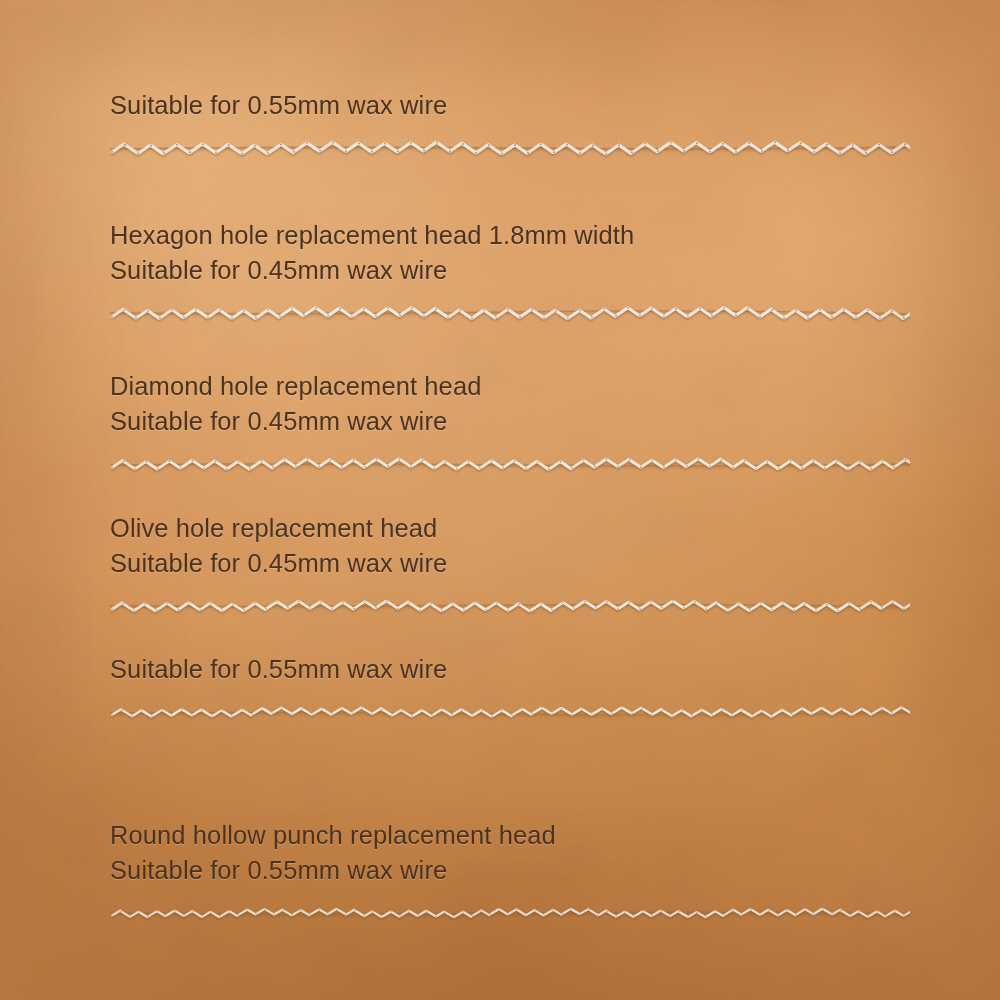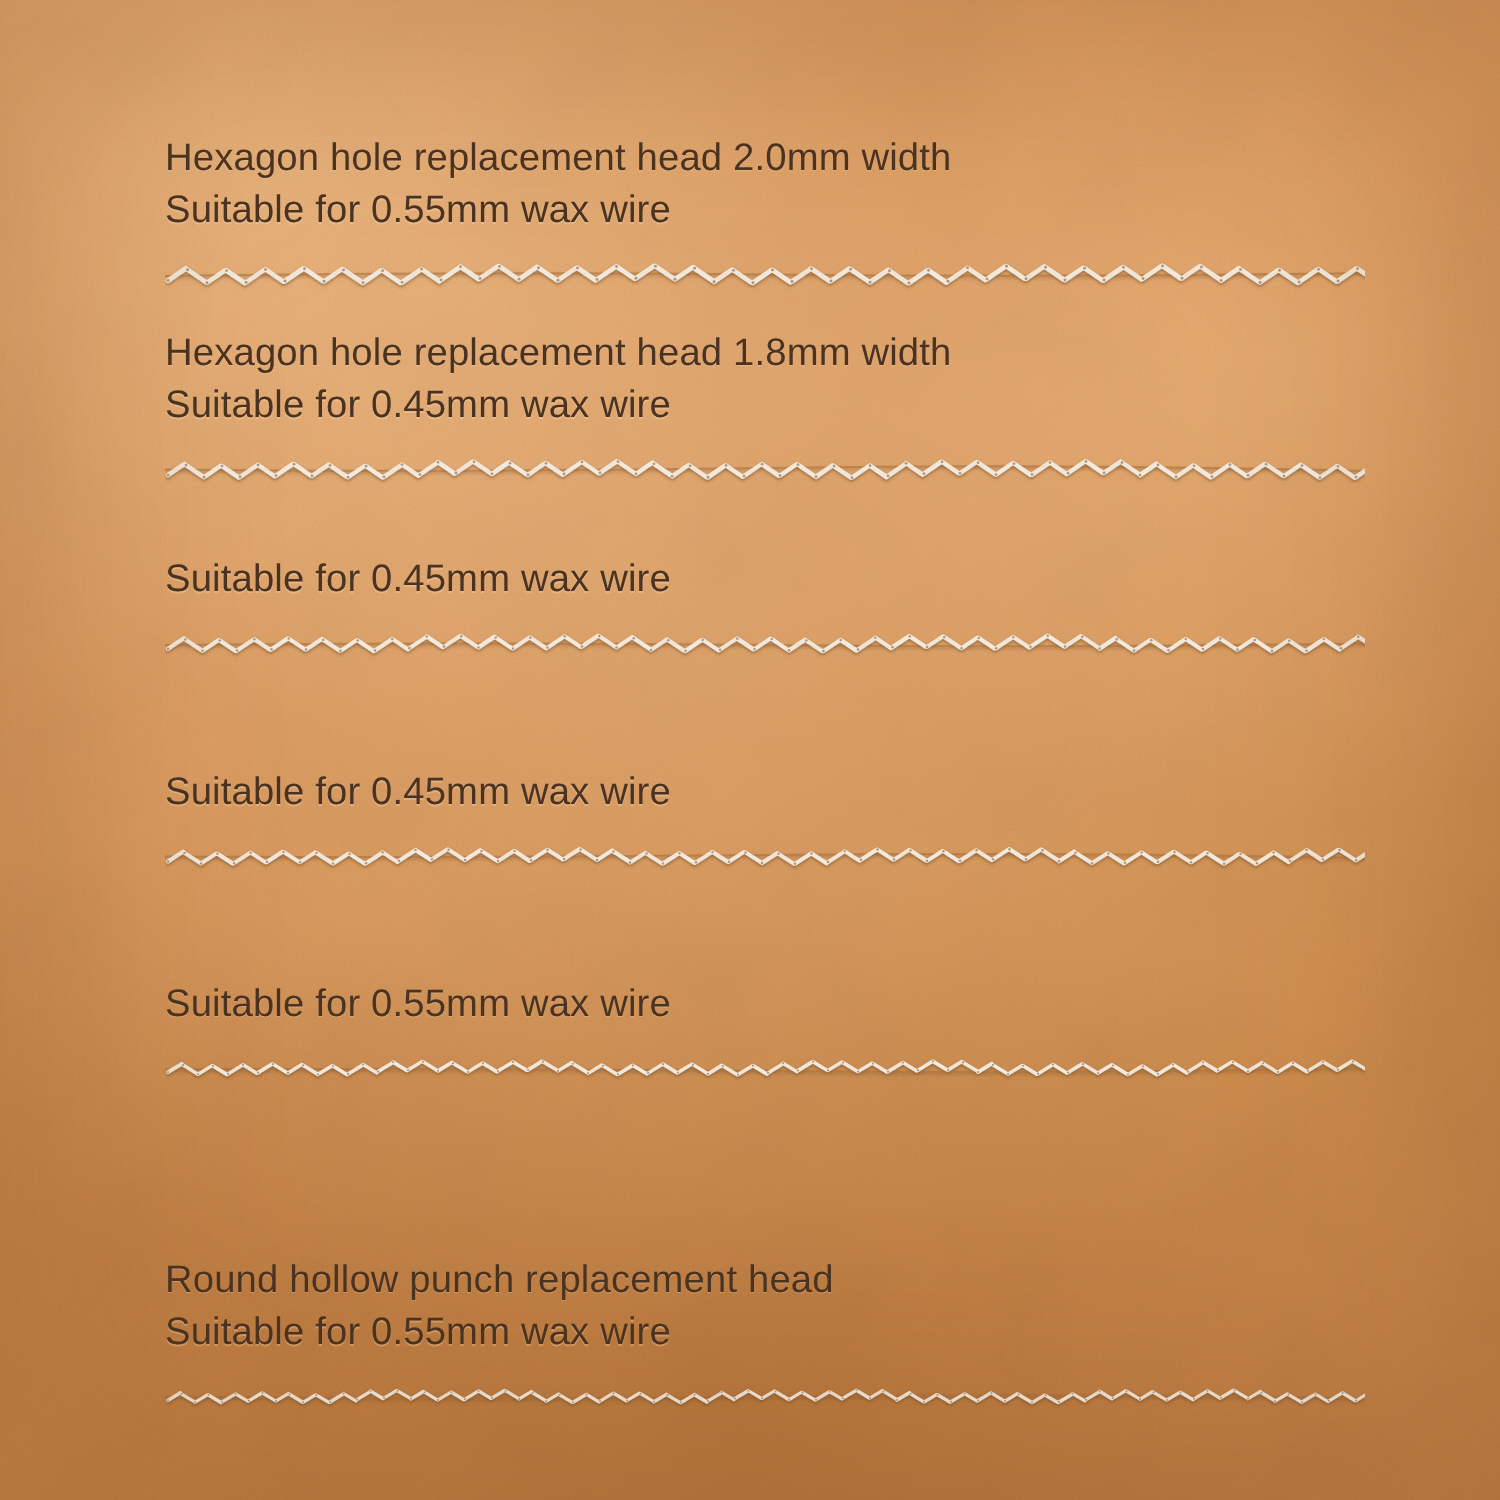--- a/index.html
+++ b/index.html
@@ -88,21 +88,20 @@
       </filter>
     </defs>
     <rect width="1000" height="1000" filter="url(#blotchFilter)" fill="#8a5020"></rect>
     <rect width="1000" height="1000" filter="url(#grainFilter)" fill="#6b3c12"></rect>
   </svg>
 
   <div id="sheen"></div>
 
   <div class="block" style="top:88px">
     <div class="caption">
-      <span>Hexagon hole replacement head 2.0mm width</span>
       <span class="l2">Suitable for 0.55mm wax wire</span>
     </div>
     <div class="stitch-wrap">
       <svg width="800" height="22" viewBox="0 0 800 22" aria-hidden="true">
         <defs>
           <filter id="sh0" x="-10%" y="-60%" width="120%" height="220%">
             <feDropShadow dx="0" dy="1.2" stdDeviation="0.9" flood-color="#6b4320" flood-opacity="0.55"></feDropShadow>
           </filter>
           <g id="st0"></g>
         </defs>
@@ -389,20 +388,21 @@
               <line x1="794.00" y1="16.04" x2="805.04" y2="8.50" stroke="#f4ece0" stroke-width="3.08" stroke-linecap="round" opacity="0.96"></line>
               <circle cx="794.00" cy="16.04" r="0.93" fill="#5b3616" opacity="0.45"></circle>
             </g>
         </g>
       </svg>
     </div>
   </div>
 
   <div class="block" style="top:369px">
     <div class="caption">
+      <span>Diamond hole replacement head</span>
       <span class="l2">Suitable for 0.45mm wax wire</span>
     </div>
     <div class="stitch-wrap">
       <svg width="800" height="22" viewBox="0 0 800 22" aria-hidden="true">
         <defs>
           <filter id="sh2" x="-10%" y="-60%" width="120%" height="220%">
             <feDropShadow dx="0" dy="1.2" stdDeviation="0.9" flood-color="#6b4320" flood-opacity="0.55"></feDropShadow>
           </filter>
         </defs>
         <g filter="url(#sh2)" stroke-linecap="round" fill="none">
@@ -549,20 +549,21 @@
               <line x1="795.50" y1="6.49" x2="806.08" y2="13.50" stroke="#f4ece0" stroke-width="2.88" stroke-linecap="round" opacity="0.94"></line>
               <circle cx="795.50" cy="6.49" r="0.86" fill="#5b3616" opacity="0.45"></circle>
             </g>
         </g>
       </svg>
     </div>
   </div>
 
   <div class="block" style="top:511px">
     <div class="caption">
+      <span>Olive hole replacement head</span>
       <span class="l2">Suitable for 0.45mm wax wire</span>
     </div>
     <div class="stitch-wrap">
       <svg width="800" height="22" viewBox="0 0 800 22" aria-hidden="true">
         <defs>
           <filter id="sh3" x="-10%" y="-60%" width="120%" height="220%">
             <feDropShadow dx="0" dy="1.2" stdDeviation="0.9" flood-color="#6b4320" flood-opacity="0.55"></feDropShadow>
           </filter>
         </defs>
         <g filter="url(#sh3)" stroke-linecap="round" fill="none">
@@ -893,21 +894,21 @@
               <line x1="782.00" y1="12.09" x2="791.20" y2="6.50" stroke="#f4ece0" stroke-width="2.48" stroke-linecap="round" opacity="0.96"></line>
               <circle cx="782.00" cy="12.09" r="0.74" fill="#5b3616" opacity="0.45"></circle>
               <line x1="792.00" y1="6.66" x2="801.20" y2="12.25" stroke="#f4ece0" stroke-width="2.30" stroke-linecap="round" opacity="0.98"></line>
               <circle cx="792.00" cy="6.66" r="0.74" fill="#5b3616" opacity="0.45"></circle>
             </g>
         </g>
       </svg>
     </div>
   </div>
 
-  <div class="block" style="top:836px">
+  <div class="block" style="top:818px">
     <div class="caption">
       <span>Round hollow punch replacement head</span>
       <span class="l2">Suitable for 0.55mm wax wire</span>
     </div>
     <div class="stitch-wrap">
       <svg width="800" height="22" viewBox="0 0 800 22" aria-hidden="true">
         <defs>
           <filter id="sh5" x="-10%" y="-60%" width="120%" height="220%">
             <feDropShadow dx="0" dy="1.2" stdDeviation="0.9" flood-color="#6b4320" flood-opacity="0.55"></feDropShadow>
           </filter>

